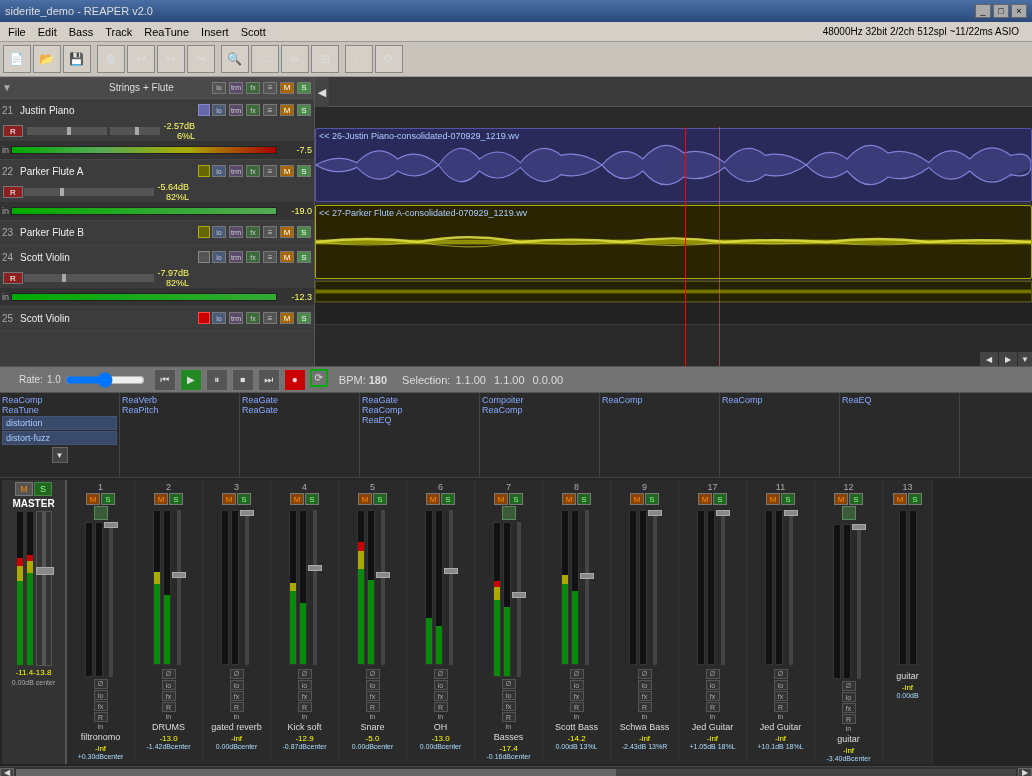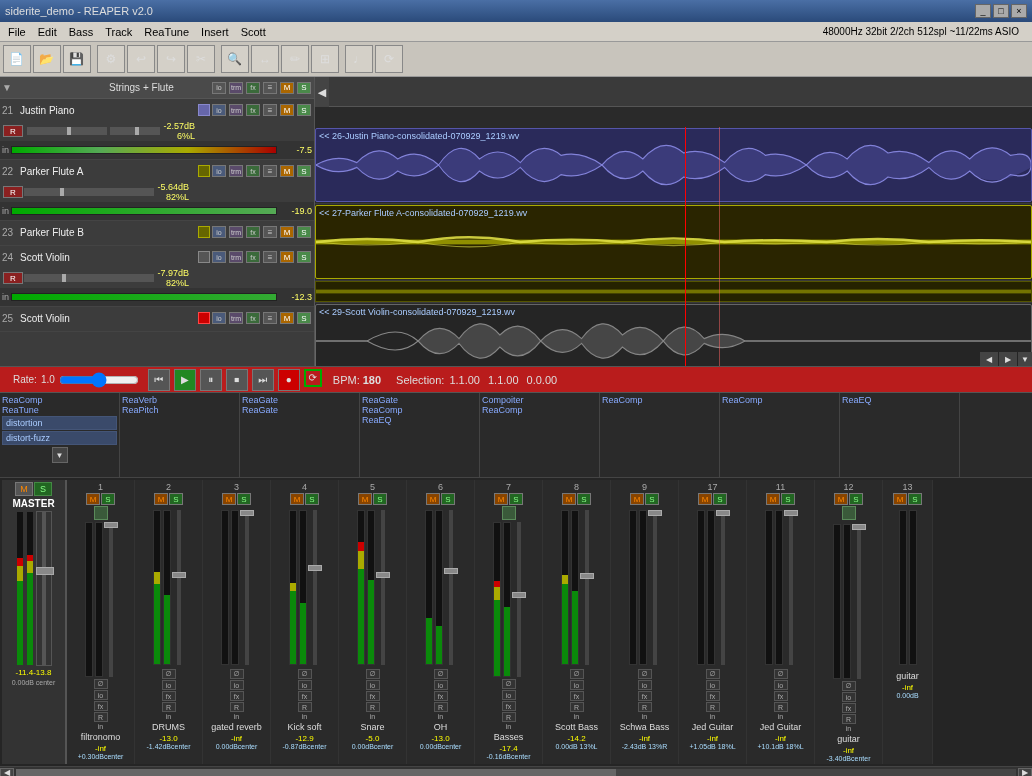--- a/index.html
+++ b/index.html
@@ -43,21 +43,21 @@
     .track-row-bot { display: flex; align-items: center; height: 18px; padding: 0 2px; background: #333; }
     .vol-slider { width: 60px; height: 10px; background: #555; margin: 0 3px; }
     .db-val { color: #ff6; font-size: 9px; width: 35px; text-align: right; }
     
     
     #arrange-area { flex: 1; background: #2a2a2a; display: flex; flex-direction: column; overflow: hidden; position: relative; }
     #timeline { height: 30px; background: #3a3a3a; border-bottom: 1px solid #555; display: flex; align-items: flex-end; overflow: hidden; position: relative; }
     #tracks-content { flex: 1; overflow: hidden; position: relative; }
     
     
-    #transport { background: #b91c1c; height: 35px; display: flex; align-items: center; padding: 0 13px; border-top: 1px solid #555; border-bottom: 1px solid #555; }
+    #transport { background: #737373; height: 35px; display: flex; align-items: center; padding: 0 19px; border-top: 1px solid #555; border-bottom: 1px solid #555; }
     .transport-btn { width: 22px; height: 22px; background: #555; border: 1px solid #777; margin: 0 1px; display: flex; align-items: center; justify-content: center; cursor: pointer; font-size: 10px; color: #ddd; }
     .time-display { color: #00ff00; background: #000; font-size: 20px; font-family: monospace; padding: 2px 10px; margin: 0 10px; letter-spacing: 2px; }
     .rate-section { color: #ddd; font-size: 10px; display: flex; align-items: center; gap: 4px; }
     
     
     #mixer-area { background: #1a1a1a; flex: 1; display: flex; flex-direction: column; }
     
     #fx-rack { background: #2a2a2a; height: 85px; display: flex; border-bottom: 1px solid #444; overflow-x: hidden; }
     .fx-section { border-right: 1px solid #444; padding: 2px; min-width: 120px; }
     .fx-name { color: #88aaff; font-size: 9px; display: block; }
@@ -320,30 +320,20 @@
           </div>
 
           <div class="track-lane thin" style="height:22px;background:#252500;">
             <div style="position:absolute;left:0;right:0;top:0;bottom:0;border:1px solid #555500;background:#252200;">
               <svg width="100%" height="100%" viewBox="0 0 700 20" preserveAspectRatio="none">
                 <rect x="0" y="8" width="700" height="4" fill="#888800" opacity="0.8"></rect>
               </svg>
             </div>
           </div>
 
-          <div class="track-lane" style="height:77px;">
-            <div class="waveform-clip" style="background:#252525;border-color:#666;">
-              <span class="clip-label">&lt;&lt; 29-Scott Violin-consolidated-070929_1219.wv</span>
-              <svg class="waveform-svg" viewBox="0 0 700 60" preserveAspectRatio="none">
-                <path d="M0 30 L50 30 Q80 15 100 30 Q120 10 140 28 Q160 5 180 25 Q200 8 220 30 Q240 12 260 28 Q280 5 300 25 Q320 10 340 30 Q360 8 380 28 Q400 20 420 30 L700 30" stroke="#888" stroke-width="1" fill="none"></path>
-                <path d="M0 30 L50 30 Q80 45 100 30 Q120 50 140 32 Q160 55 180 35 Q200 52 220 30 Q240 48 260 32 Q280 55 300 35 Q320 50 340 30 Q360 52 380 32 Q400 40 420 30 L700 30" stroke="#888" stroke-width="1" fill="none"></path>
-                <path d="M100 30 Q120 10 140 28 Q160 5 180 25 Q200 8 220 30 Q240 12 260 28 Q280 5 300 25 Q320 10 340 30 Q360 8 380 28 Q400 20 420 30 L420 30 Q400 40 380 32 Q360 52 340 30 Q320 50 300 35 Q280 55 260 32 Q240 48 220 30 Q200 52 180 35 Q160 55 140 32 Q120 50 100 30Z" fill="rgba(120,120,120,0.4)"></path>
-              </svg>
-            </div>
-          </div>
 
           <div class="track-lane thin" style="height:22px;background:#222;">
           </div>
         </div>
       </div>
 
       <div style="position:absolute;right:0;bottom:0;display:flex;gap:1px;">
         <div style="width:18px;height:14px;background:#444;display:flex;align-items:center;justify-content:center;cursor:pointer;font-size:8px;">◀</div>
         <div style="width:18px;height:14px;background:#444;display:flex;align-items:center;justify-content:center;cursor:pointer;font-size:8px;">▶</div>
         <div style="width:14px;height:14px;background:#444;display:flex;align-items:center;justify-content:center;cursor:pointer;font-size:8px;">▼</div>

